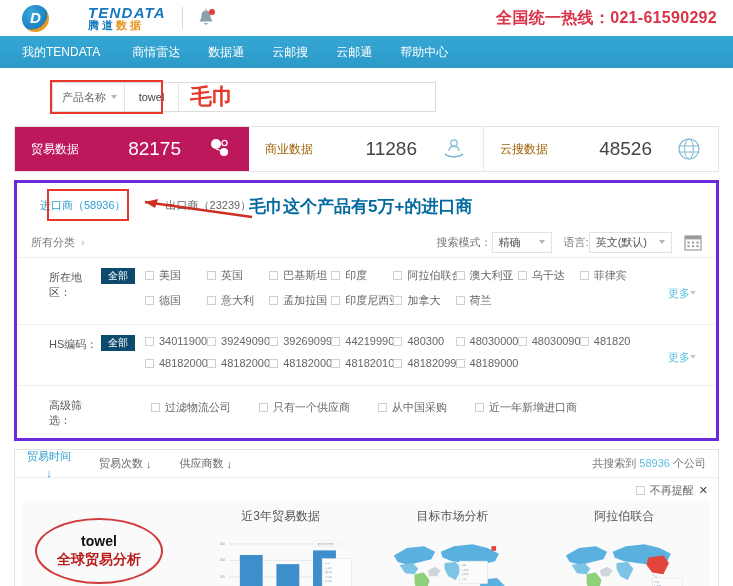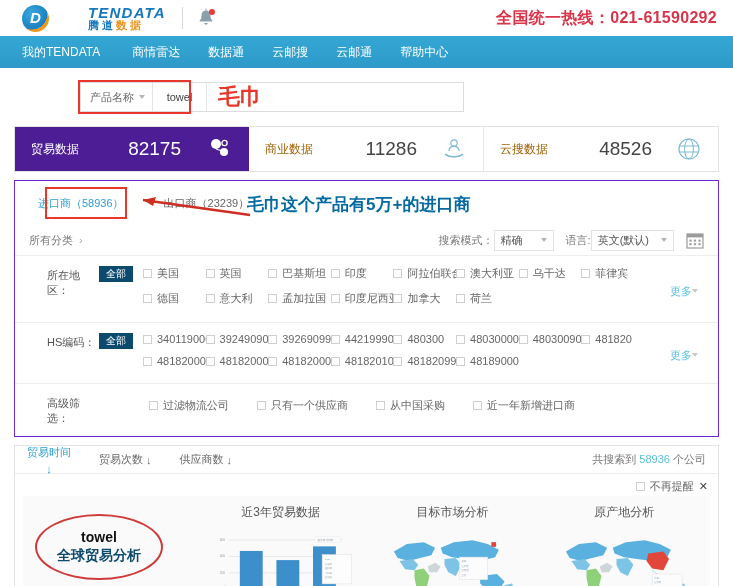--- a/index.html
+++ b/index.html
@@ -60,21 +60,21 @@
   .nav-item {
     display: flex; align-items: center; justify-content: center;
     color: #fff; font-size: 12px; cursor: pointer;
     padding: 0 14px; white-space: nowrap;
   }
   .nav-item:first-child { padding-left: 22px; padding-right: 18px; }
   .nav-item.active { background: #2389bb; }
   
   .search-row {
     height: 58px; display: flex; align-items: center;
-    padding-left: 80px; background: #fff;
+    padding-left: 52px; background: #fff;
   }
   .search-box {
     display: flex; align-items: stretch; height: 30px;
     border: 1px solid #dcdcdc; background: #fff;
   }
   .sel-type {
     display: flex; align-items: center; gap: 5px;
     padding: 0 7px 0 9px; font-size: 11px; color: #666;
     border-right: 1px solid #e4e4e4; cursor: pointer; white-space: nowrap;
   }
@@ -106,29 +106,29 @@
   .wrap { padding: 0 14px; }
   .stats {
     display: flex; height: 46px; border: 1px solid #e3e3e3; background: #fff;
   }
   .stat {
     flex: 1; display: flex; align-items: center;
     padding: 0 16px; gap: 10px; cursor: pointer;
     border-right: 1px solid #e8e8e8;
   }
   .stat:last-child { border-right: none; }
-  .stat.active { background: #4c1d95; border-right: none; gap: 12px; }
+  .stat.active { background: #be185d; border-right: none; gap: 12px; }
   .stat .label { font-size: 12px; color: #a16207; white-space: nowrap; }
   .stat.active .label { color: #fff; }
   .stat .value { font-size: 19px; color: #444; margin-left: auto; }
   .stat.active .value { color: #fff; }
   .stat .sicon { width: 26px; height: 26px; margin-left: 14px; flex: none; }
   
   .panel {
-    border: 1px solid #6d28d9; background: #fff; margin-top: 8px;
+    border: 3px solid #6d28d9; background: #fff; margin-top: 8px;
   }
   .tabs-row {
     display: flex; align-items: center; height: 44px;
     padding: 0 14px; position: relative;
   }
   .tab-pill {
     font-size: 11px; padding: 5px 9px; cursor: pointer; color: #666;
   }
   .tab-pill.sel { color: #2e9fd0; }
   .tab-outline {
@@ -210,21 +210,21 @@
   .card { flex: 1; position: relative; display: flex;
           flex-direction: column; align-items: center; padding-top: 8px; }
   .card-title { font-size: 12px; color: #555; }
   .ellipse-anno {
     position: absolute; left: 12px; top: 18px;
     width: 128px; height: 66px; border: 2px solid #cf3a3a; border-radius: 50%;
     display: flex; flex-direction: column; align-items: center;
     justify-content: center; gap: 2px;
   }
   .ellipse-anno .l1 { font-weight: bold; font-size: 14px; color: #111; }
-  .ellipse-anno .l2 { font-weight: bold; font-size: 14px; color: #0c4a6e; }
+  .ellipse-anno .l2 { font-weight: bold; font-size: 14px; color: #b91c1c; }
   svg { display: block; }
 </style>
 </head>
 <body>
 
 <div class="topbar">
   <div class="logo-wrap">
     <div class="logo-mark">
         <span>D</span>
       </div>
@@ -596,21 +596,21 @@
           <g fill="#95a6b5" font-size="2.6" font-family="Liberation Sans">
             <text x="80" y="35">美国</text>
               <text x="80" y="40">记录数</text>
             <text x="80" y="45">贸易额</text>
               <text x="80" y="50">占比</text>
           </g>
         </svg>
       </div>
 
       <div class="card">
-        <div class="card-title">原产地分析</div>
+        <div class="card-title">阿拉伯联合</div>
         <svg width="140" height="80" viewBox="0 0 140 80" style="margin-top:8px;">
           <path d="M8 24 L22 16 L40 14 L52 20 L48 28 L36 31 L24 34 L12 31 Z" fill="#5ab0de"></path>
           <path d="M14 34 L28 32 L34 38 L30 44 L20 43 Z" fill="#7cc3e6"></path>
           <path d="M30 44 L40 42 L46 50 L43 62 L37 70 L32 62 L30 52 Z" fill="#8fd17a"></path>
           <path d="M44 40 L52 36 L58 40 L54 46 L46 46 Z" fill="#cfd6da"></path>
           <path d="M58 20 L72 14 L92 12 L108 16 L120 22 L116 30 L100 34 L84 32 L70 30 L60 26 Z" fill="#5ab0de"></path>
           <path d="M62 32 L74 31 L80 38 L74 50 L66 46 L62 38 Z" fill="#7cc3e6"></path>
           <path d="M96 26 L112 24 L118 32 L112 44 L100 42 L94 34 Z" fill="#e2453a"></path>
           <path d="M100 50 L118 48 L126 56 L120 66 L106 64 L100 58 Z" fill="#5ab0de"></path>
           <path d="M126 60 L134 58 L136 64 L130 68 Z" fill="#7cc3e6"></path>

